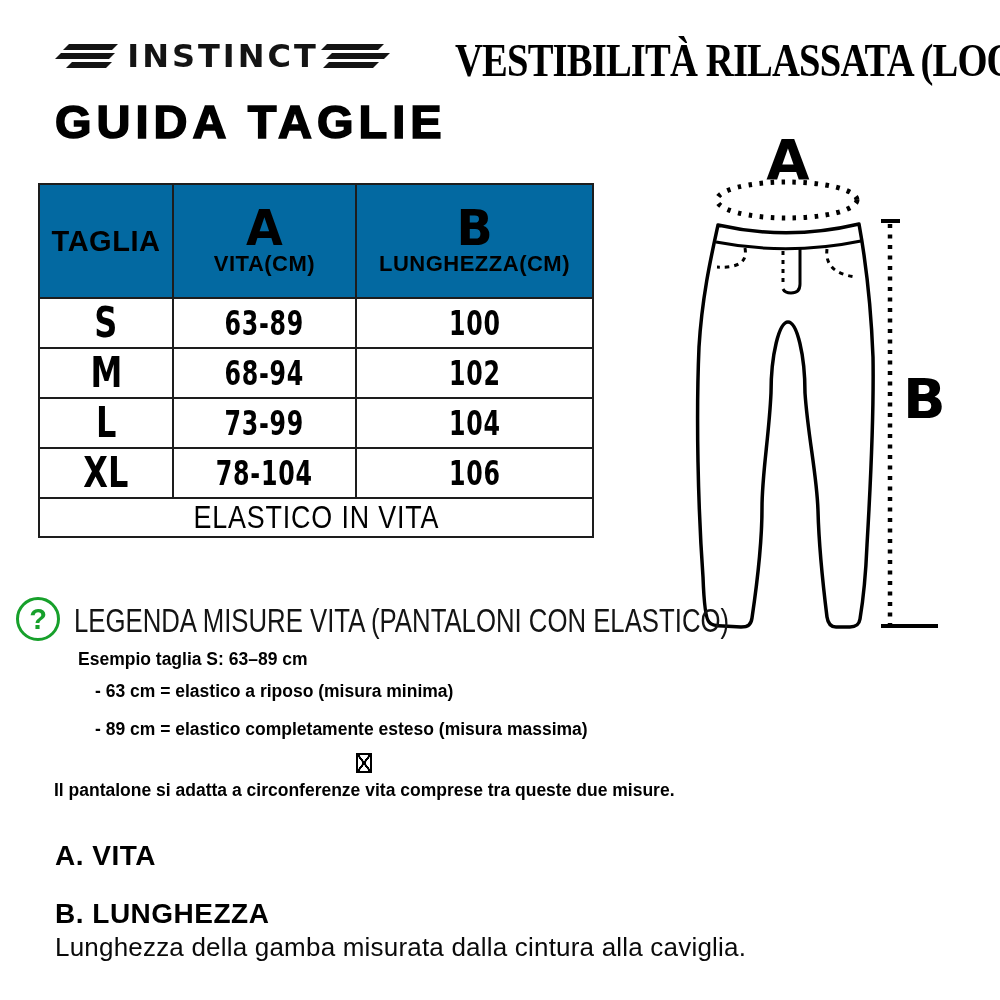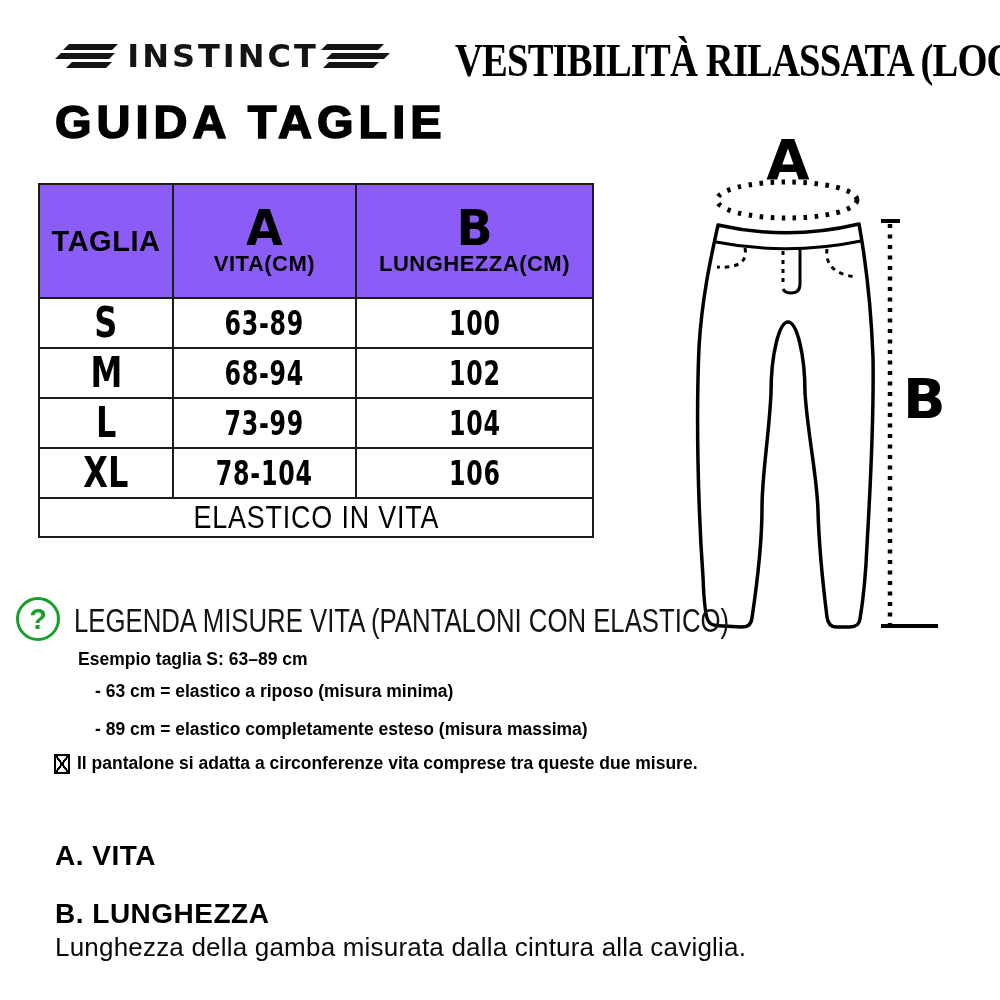--- a/index.html
+++ b/index.html
@@ -12,21 +12,21 @@
              font-family:"Liberation Serif",serif;font-weight:bold;font-size:46px;
              transform:scaleX(0.84);transform-origin:left top;white-space:nowrap;
              letter-spacing:-1px;}
   .page-title{position:absolute;left:55px;top:94px;margin:0;font-size:47px;
               font-weight:bold;letter-spacing:5px;-webkit-text-stroke:1.6px #000;}
 
   
   .size-table{position:absolute;left:38px;top:183px;width:554px;border-collapse:collapse;
               table-layout:fixed;text-align:center;}
   .size-table th,.size-table td{border:2.5px solid #1d1d1d;padding:0;vertical-align:middle;}
-  .size-table thead th{background:#8b5cf6;height:112px;}
+  .size-table thead th{background:#0369a1;height:112px;}
   .size-table tbody tr{height:46px;}
   .size-table tfoot tr{height:37px;}
   .taglia{font-size:29px;font-weight:bold;letter-spacing:0.5px;}
   .hdr-letter{display:block;font-family:"DejaVu Sans",sans-serif;font-size:50px;
               font-weight:bold;line-height:0.92;transform:scaleX(0.95);}
   .hdr-sub{display:block;font-size:22px;font-weight:bold;letter-spacing:0.5px;}
   .sz{display:inline-block;font-family:"DejaVu Sans",sans-serif;font-size:41px;
       font-weight:bold;transform:scaleX(0.78) scaleY(1.02);}
   .val{display:inline-block;font-family:"DejaVu Sans",sans-serif;font-size:33px;
        font-weight:bold;letter-spacing:1px;transform:scaleX(0.72);}
@@ -40,21 +40,21 @@
   .legend-icon{position:absolute;left:16px;top:597px;width:38px;height:38px;
                border:3.5px solid #17a02b;border-radius:50%;text-align:center;
                line-height:38px;font-size:29px;font-weight:bold;color:#17a02b;}
   .legend-title{position:absolute;left:74px;top:602px;font-size:33px;font-weight:400;
                 color:#141414;transform:scaleX(0.78);transform-origin:left top;
                 white-space:nowrap;}
   .example{position:absolute;left:78px;top:649px;font-size:17.5px;font-weight:bold;}
   .bullet{position:absolute;left:95px;font-size:17.5px;font-weight:bold;}
   .bullet-1{top:681px;} .bullet-2{top:719px;}
   .note{position:absolute;left:54px;top:753px;font-size:17.5px;font-weight:bold;
-        display:flex;align-items:center;gap:7px;}
+        display:flex;align-items:center;gap:7px;flex-direction:column;}
   .tofu{display:inline-block;width:12px;height:16px;border:2px solid #000;
         background:
           linear-gradient(to top right,transparent 44%,#000 45%,#000 55%,transparent 56%),
           linear-gradient(to bottom right,transparent 44%,#000 45%,#000 55%,transparent 56%);}
 
   
   .def-title{position:absolute;left:55px;margin:0;font-size:28px;font-weight:bold;
              letter-spacing:0.5px;}
   .def-text{position:absolute;left:55px;margin:0;font-size:26px;font-weight:400;
             letter-spacing:0.2px;color:#0a0a0a;}

